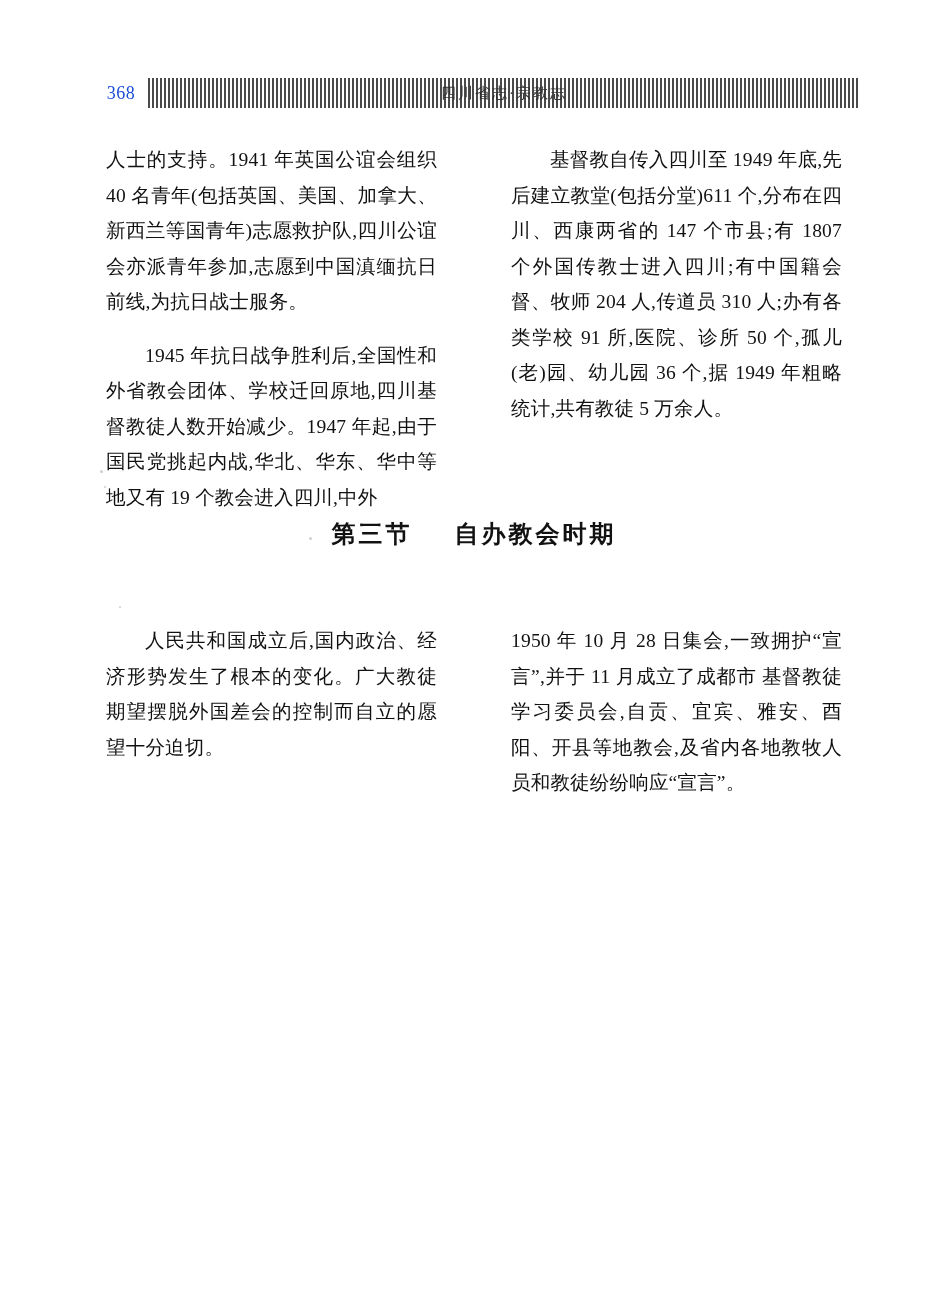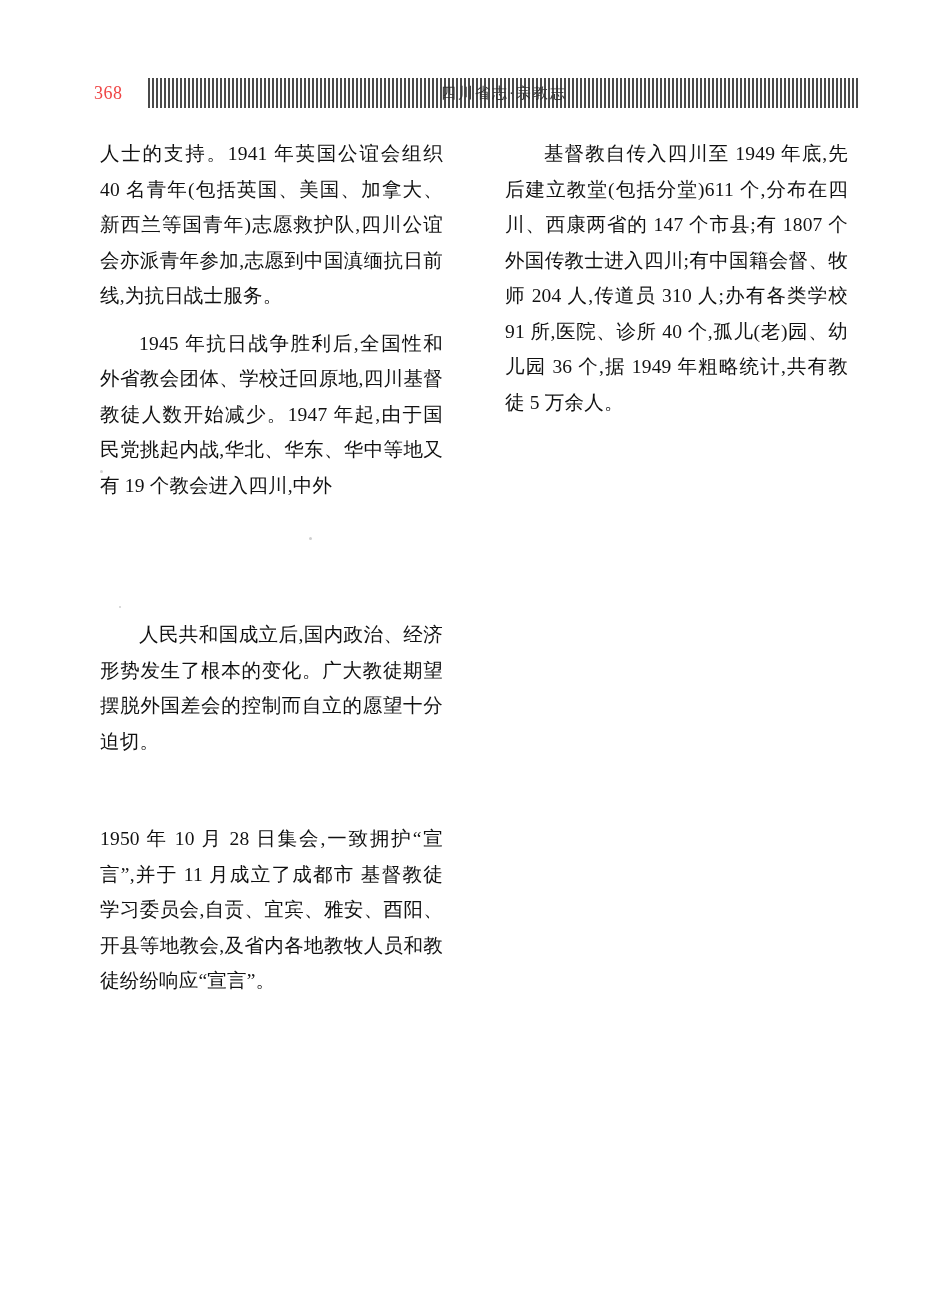--- a/index.html
+++ b/index.html
@@ -29,24 +29,24 @@
     top: 78px;
     width: 772px;
     height: 30px;
     display: flex;
     align-items: stretch;
   }
   .page-number {
     width: 60px;
     font-size: 18px;
     line-height: 30px;
-    text-align: left;
+    text-align: center;
     font-family: "Liberation Serif", serif;
     letter-spacing: 0.5px;
-    color: #ef4444;
+    color: #1d4ed8;
     padding-left: 6px;
     box-sizing: border-box;
   }
   .header-band {
     flex: 1;
     position: relative;
     background: repeating-linear-gradient(
       to right,
       #4a4a4a 0px, #4a4a4a 2px,
       #ffffff 2px, #ffffff 4px
@@ -74,21 +74,21 @@
     left: 88px;
     top: 124px;
     width: 772px;
     display: flex;
     gap: 38px;
   }
   .col {
     width: 367px;
   }
   p {
-    margin: 12px;
+    margin: 18px;
     font-size: 19.5px;
     line-height: 35.5px;
     text-align: justify;
     text-justify: inter-ideograph;
     letter-spacing: 0.2px;
     font-family: "Liberation Serif", "DejaVu Serif", serif;
   }
   p.indent {
     text-indent: 39px;
   }
@@ -110,21 +110,20 @@
   }
 
   
   .columns-lower {
     position: absolute;
     left: 88px;
     top: 605px;
     width: 772px;
     display: flex;
     gap: 38px;
-    flex-direction: column;
   }
 
   
   .speckle {
     position: absolute;
     background: #cfcfcf;
     border-radius: 50%;
     pointer-events: none;
   }
 </style>
@@ -139,24 +138,27 @@
       <span class="band-title">四川省志·宗教志</span>
     </div>
   </div>
 
   <div class="columns">
     <div class="col">
       <p>人士的支持。1941 年英国公谊会组织 40 名青年(包括英国、美国、加拿大、新西兰等国青年)志愿救护队,四川公谊会亦派青年参加,志愿到中国滇缅抗日前线,为抗日战士服务。</p>
       <p class="indent">1945 年抗日战争胜利后,全国性和外省教会团体、学校迁回原地,四川基督教徒人数开始减少。1947 年起,由于国民党挑起内战,华北、华东、华中等地又有 19 个教会进入四川,中外</p>
     </div>
     <div class="col">
-      <p class="indent">基督教自传入四川至 1949 年底,先后建立教堂(包括分堂)611 个,分布在四川、西康两省的 147 个市县;有 1807 个外国传教士进入四川;有中国籍会督、牧师 204 人,传道员 310 人;办有各类学校 91 所,医院、诊所 40 个,孤儿(老)园、幼儿园 36 个,据 1949 年粗略统计,共有教徒 5 万余人。</p>
+      <p class="indent">基督教自传入四川至 1949 年底,先后建立教堂(包括分堂)611 个,分布在四川、西康两省的 147 个市县;有 1807 个外国传教士进入四川;有中国籍会督、牧师 204 人,传道员 310 人;办有各类学校 91 所,医院、诊所 50 个,孤儿(老)园、幼儿园 36 个,据 1949 年粗略统计,共有教徒 5 万余人。</p>
     </div>
   </div>
 
+  <div class="section-title">
+    <span class="num">第三节</span><span>自办教会时期</span>
+  </div>
 
   <div class="columns-lower">
     <div class="col">
       <p class="indent">人民共和国成立后,国内政治、经济形势发生了根本的变化。广大教徒期望摆脱外国差会的控制而自立的愿望十分迫切。</p>
     </div>
     <div class="col">
       <p>1950 年 10 月 28 日集会,一致拥护“宣言”,并于 11 月成立了成都市 基督教徒学习委员会,自贡、宜宾、雅安、酉阳、开县等地教会,及省内各地教牧人员和教徒纷纷响应“宣言”。</p>
     </div>
   </div>
 

